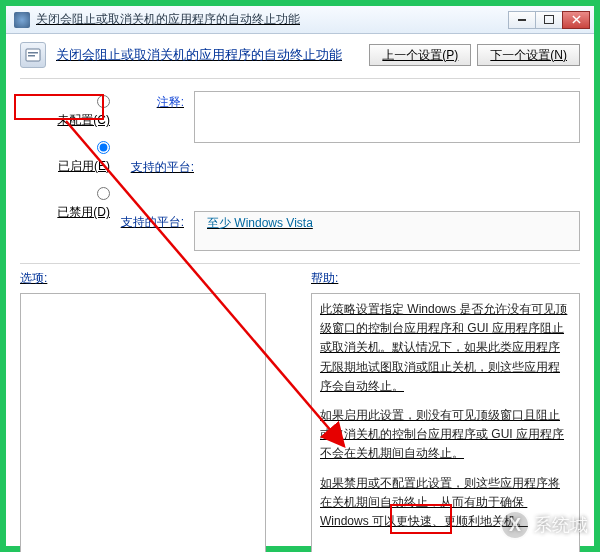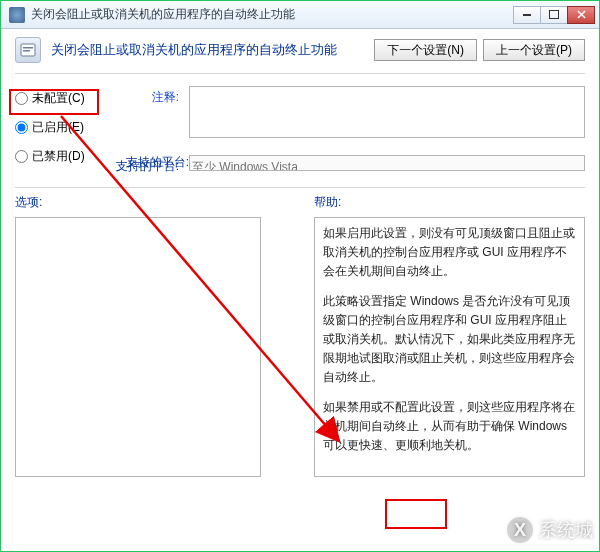--- a/index.html
+++ b/index.html
@@ -9,23 +9,24 @@
     font-size: 12px;
     background: #fff;
     width: 600px;
     height: 552px;
     position: relative;
     overflow: hidden;
   }
   .window {
     width: 600px;
     height: 552px;
-    border: 1px solid #22c55e;
+    border: 6px solid #22c55e;
     background: #fff;
     position: relative;
+    text-decoration: underline;
   }
   .titlebar {
     height: 28px;
     background: linear-gradient(#f7fbff, #e4eef9);
     border-bottom: 1px solid #b8c7d8;
     display: flex;
     align-items: center;
     padding: 0 4px 0 8px;
   }
   .titlebar .icon {
@@ -65,47 +66,47 @@
     padding: 0 12px;
     border: 1px solid #9a9a9a;
     background: linear-gradient(#fdfdfd,#e6e6e6);
     font-size:12px;
     display:inline-flex; align-items:center;
     cursor: default;
   }
   .divider { height:1px; background:#d7d7d7; margin:10px 0 12px; }
   .body-row { display:flex; gap:10px; }
   .radio-col { width: 90px; }
-  .radio-item { display:flex; align-items:center; gap:4px; margin: 4px 0 12px; color:#000; }
+  .radio-item { display:flex; align-items:flex-end; gap:4px; margin: 4px 0 12px; color:#000;flex-direction:column; }
   .radio-item input { margin:0; }
   .red-box { position:absolute; border:2px solid #e60000; pointer-events:none; }
   .red-box.enabled { left: 8px; top: 88px; width: 90px; height: 26px; }
   .red-box.ok { left: 384px; top: 498px; width: 62px; height: 30px; }
   .label-col { width: 64px; text-align: right; color:#1d4ed8; padding-top:3px; }
   .field-col { flex:1; }
   .comment-box {
     width: 100%; height: 52px;
     border:1px solid #b4b4b4;
     background:#fff;
     padding:4px;
     resize:none;
     font-family:inherit;
     font-size:12px;
     overflow-y: scroll;
   }
   .platform-box {
-    width:100%; height:16px;
+    width:100%; height:40px;
     border:1px solid #b4b4b4;
     background:#fafafa;
-    padding:3px 2px;
-    color:#737373;
+    padding:3px 12px;
+    color:#0369a1;
     overflow-y: scroll;
   }
   .divider2 { height:1px; background:#d7d7d7; margin:12px 0 6px; }
-  .row3 { display:flex; gap:10px; }
+  .row3 { display:flex; gap:2px; }
   .col-options { width: 246px; }
   .col-help { flex:1;padding-left:43px; }
   .section-label { color:#003399; margin-bottom:6px; }
   .options-box {
     height: 260px;
     border:1px solid #b4b4b4;
     background:#fff;
     overflow-y: scroll;
   }
   .help-box {
@@ -169,22 +170,22 @@
     <div class="hdr-row">
       <div class="hdr-icon">
         <svg viewBox="0 0 16 16">
             <rect x="1" y="2" width="14" height="12" rx="1" fill="#fff" stroke="#6a7f98"></rect>
             <rect x="3" y="5" width="10" height="1.5" fill="#6a7f98"></rect>
             <rect x="3" y="8" width="7" height="1.5" fill="#6a7f98"></rect>
           </svg>
       </div>
       <div class="hdr-title">关闭会阻止或取消关机的应用程序的自动终止功能</div>
       <div class="nav-btns">
+        <button class="btn">上一个设置(P)</button>
         <button class="btn">下一个设置(N)</button>
-        <button class="btn">上一个设置(P)</button>
       </div>
     </div>
 
     <div class="divider"></div>
 
     <div class="body-row">
       <div class="radio-col">
         <label class="radio-item">
           <input type="radio" name="state" style="">
           <span><span>未配置(C)</span></span>
@@ -223,22 +224,22 @@
     <div class="divider2"></div>
 
     <div class="row3">
       <div class="col-options">
         <div class="section-label">选项:</div>
         <div class="options-box"></div>
       </div>
       <div class="col-help">
         <div class="section-label">帮助:</div>
         <div class="help-box">
+          <p>此策略设置指定 Windows 是否允许没有可见顶级窗口的控制台应用程序和 GUI 应用程序阻止或取消关机。默认情况下，如果此类应用程序无限期地试图取消或阻止关机，则这些应用程序会自动终止。</p>
           <p>如果启用此设置，则没有可见顶级窗口且阻止或取消关机的控制台应用程序或 GUI 应用程序不会在关机期间自动终止。</p>
-          <p>此策略设置指定 Windows 是否允许没有可见顶级窗口的控制台应用程序和 GUI 应用程序阻止或取消关机。默认情况下，如果此类应用程序无限期地试图取消或阻止关机，则这些应用程序会自动终止。</p>
           <p>如果禁用或不配置此设置，则这些应用程序将在关机期间自动终止，从而有助于确保 Windows 可以更快速、更顺利地关机。</p>
         </div>
       </div>
     </div>
 
   </div>
 
 
   <div class="red-box enabled"></div>
   <div class="red-box ok"></div>

